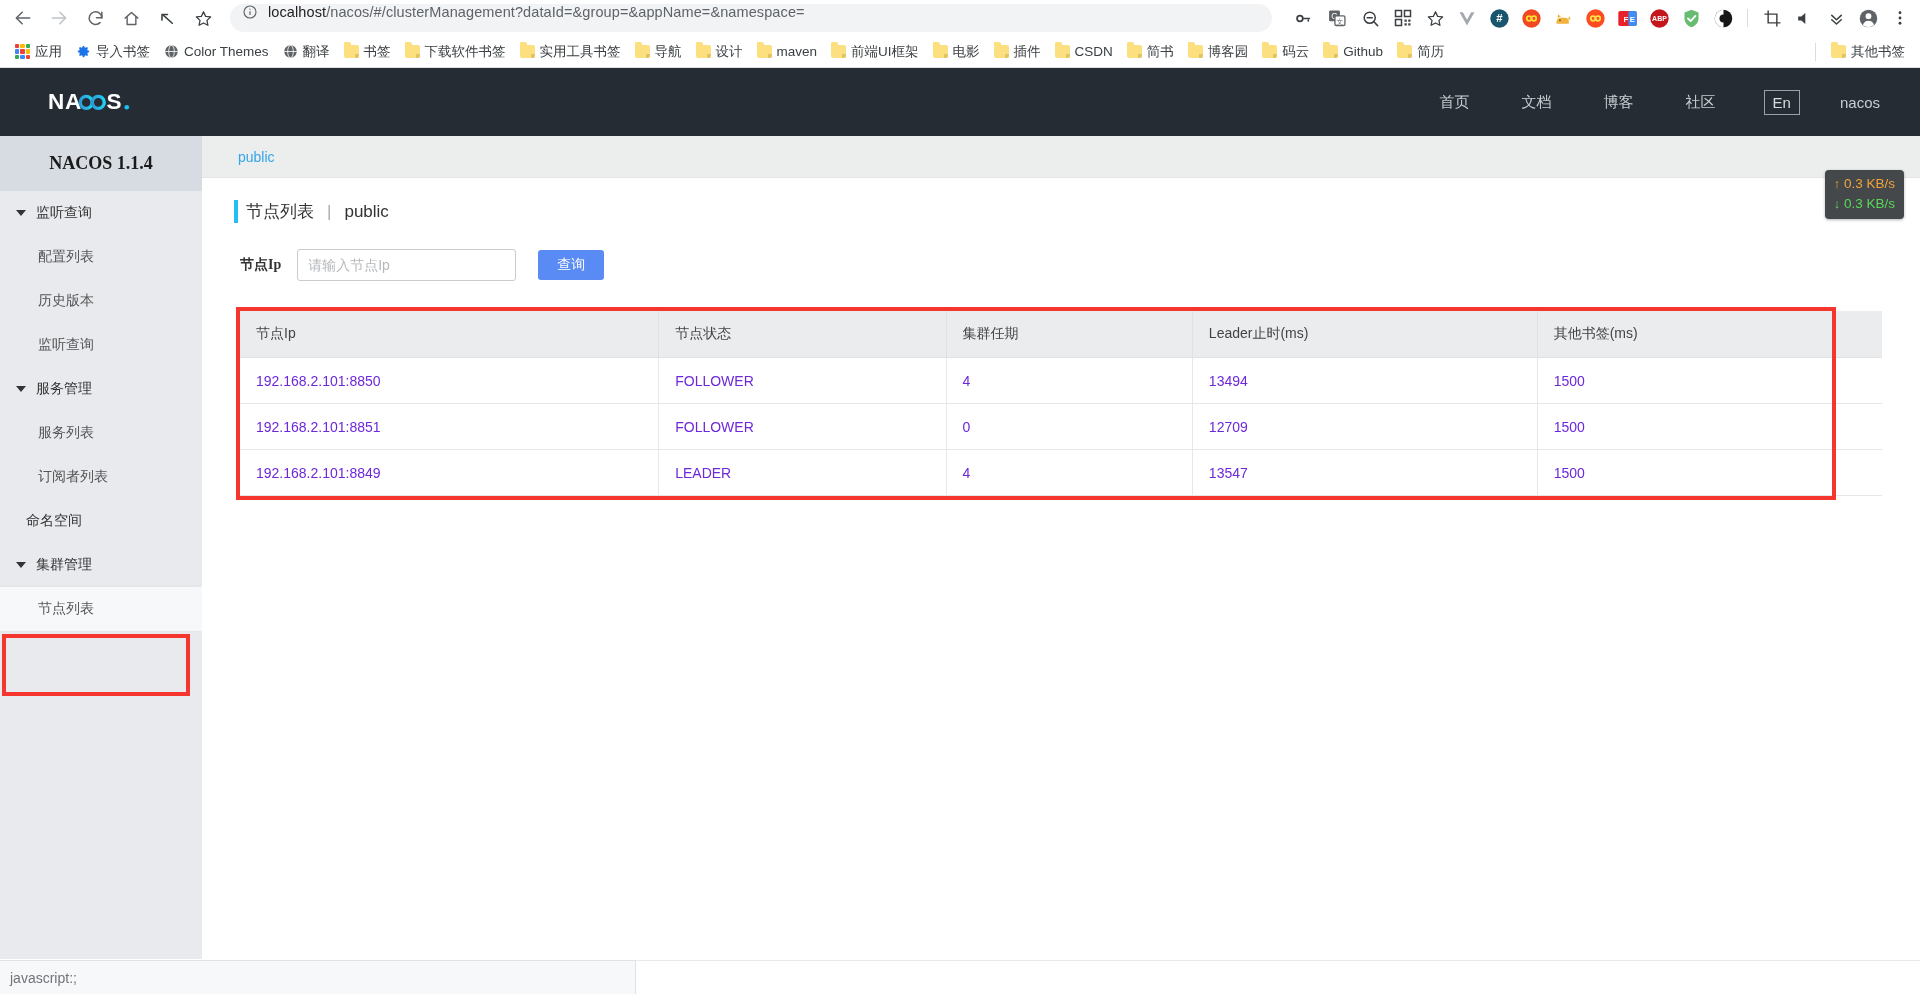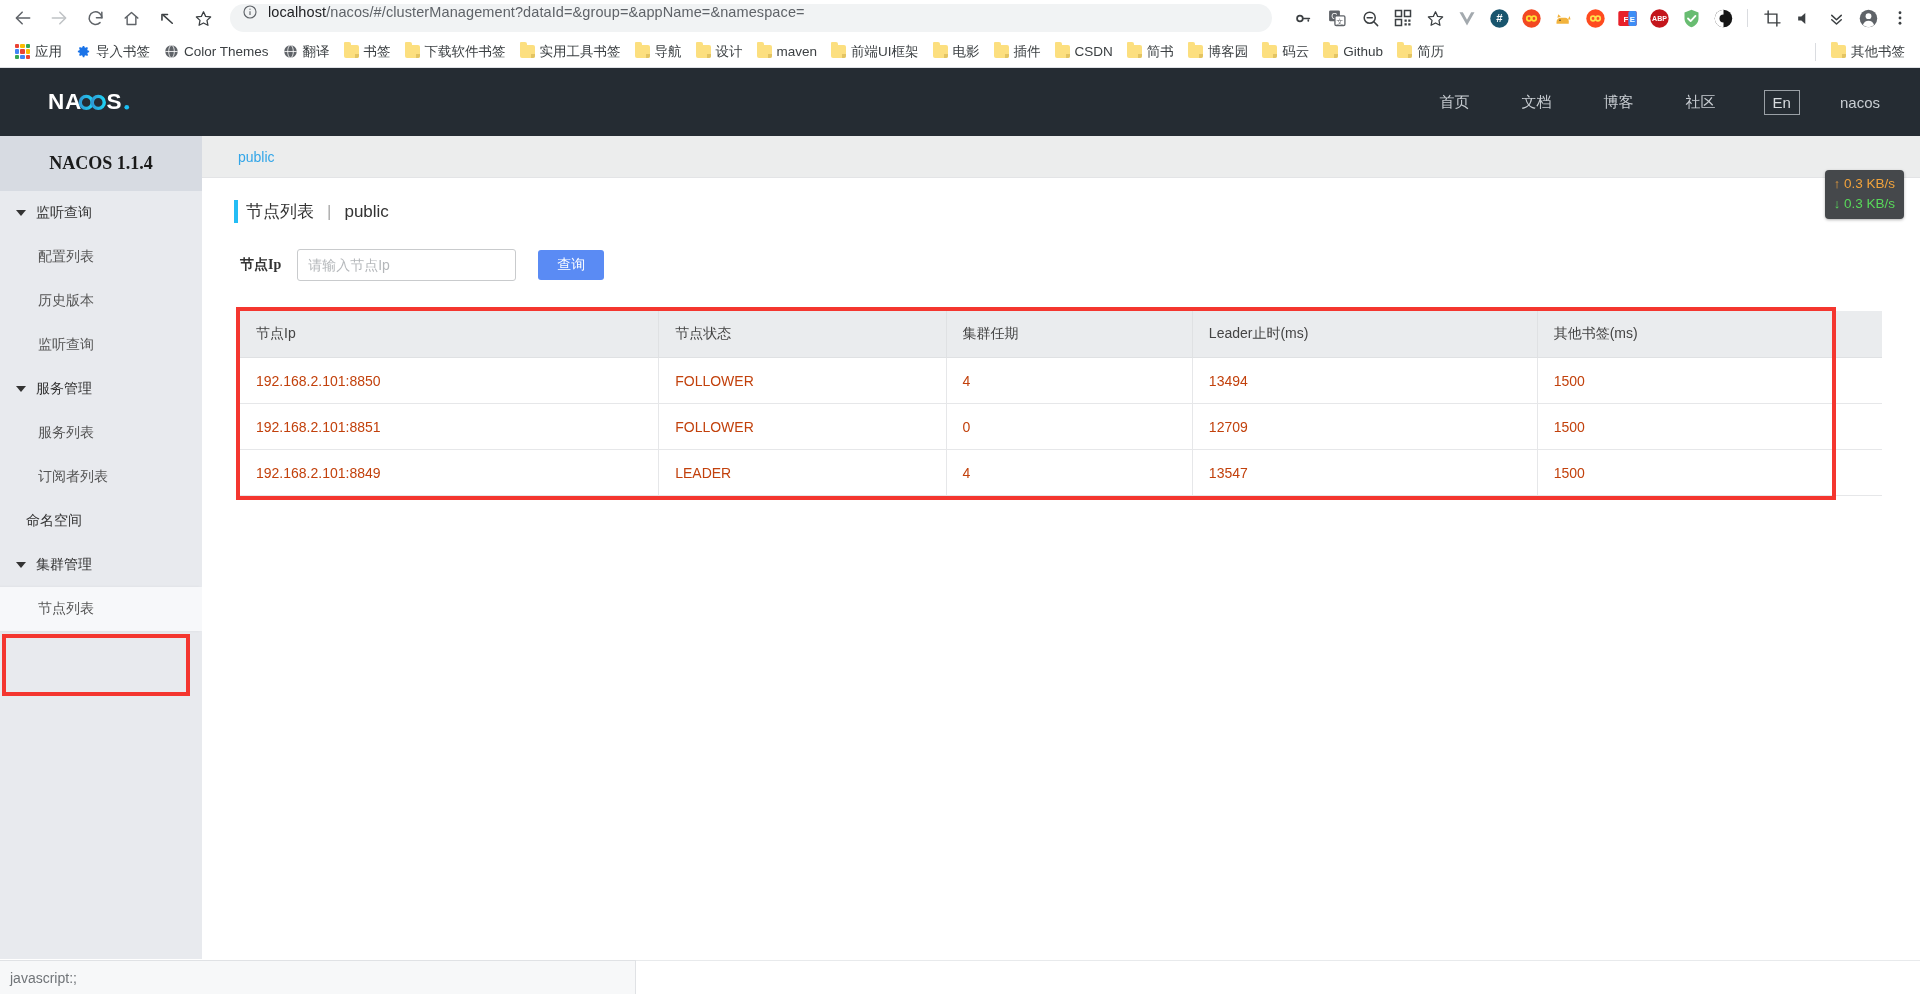--- a/index.html
+++ b/index.html
@@ -153,21 +153,21 @@
   .table-wrap { margin: 30px 10px 0 10px; position: relative; }
   table { width: 100%; border-collapse: collapse; table-layout: fixed; }
   thead th {
     background: #eaecee; text-align: left; font-weight: 400;
     font-size: 14px; color: #444; padding: 14px 0 14px 16px;
     border-right: 1px solid #dfe1e3; border-bottom: 1px solid #dfe1e3;
     height: 45px;
   }
   thead th:last-child { border-right: none; }
   tbody td {
-    font-size: 14px; color: #c2410c; padding: 14px 0 14px 16px;
+    font-size: 14px; color: #6d28d9; padding: 14px 0 14px 16px;
     border-bottom: 1px solid #e6e7e9; border-right: 1px solid #e6e7e9;
     height: 46px; background: #fff; margin-top: 30px;
   }
   tbody td:last-child { border-right: none; }
   .table-hl {
     position: absolute; left: -4px; top: -4px;
     width: calc(100% - 42px); height: calc(100% + 8px);
     border: 4px solid #f4362f; pointer-events: none;
   }
 

